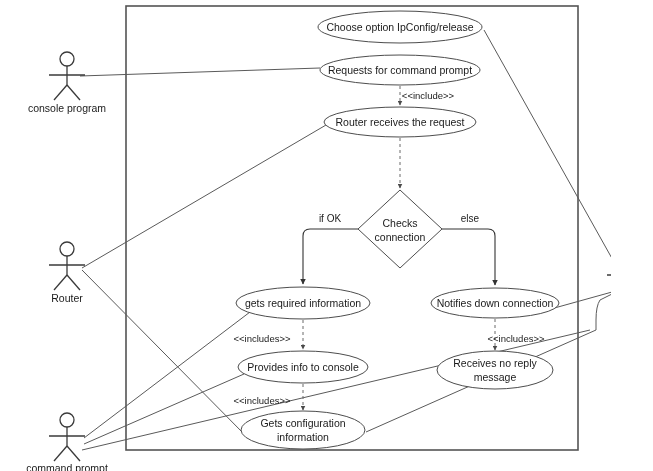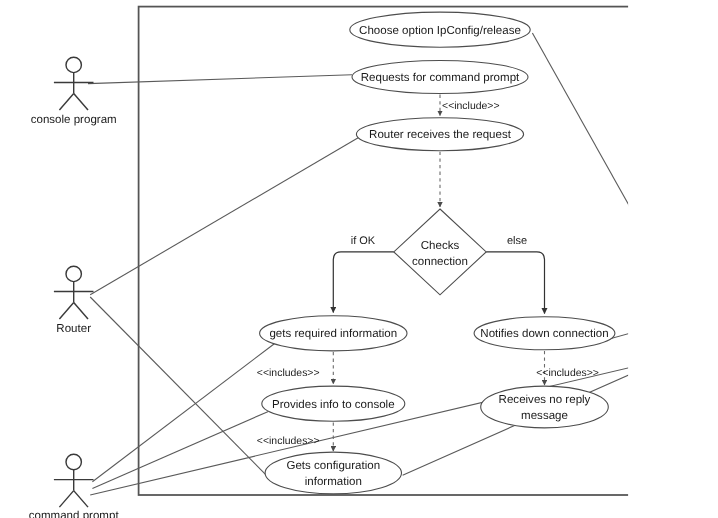--- a/index.html
+++ b/index.html
@@ -2,20 +2,21 @@
 <html><head>
 <meta charset="utf-8">
 <style>
   html,body{margin:0;padding:0;background:#ffffff;}
   #page{
     position:relative;
     width:571px;height:471px;
     background:#ffffff;
     font-family:"Liberation Sans", sans-serif;
     overflow:hidden;
+    padding-left:40px;
   }
   #diagram-svg{position:absolute;left:0;top:0;width:653px;height:471px;}
   .uc-text{
     font-family:"Liberation Sans", sans-serif;
     font-size:10.5px;
     fill:#1a1a1a;
     text-anchor:middle;
     dominant-baseline:middle;
   }
   .actor-label{

